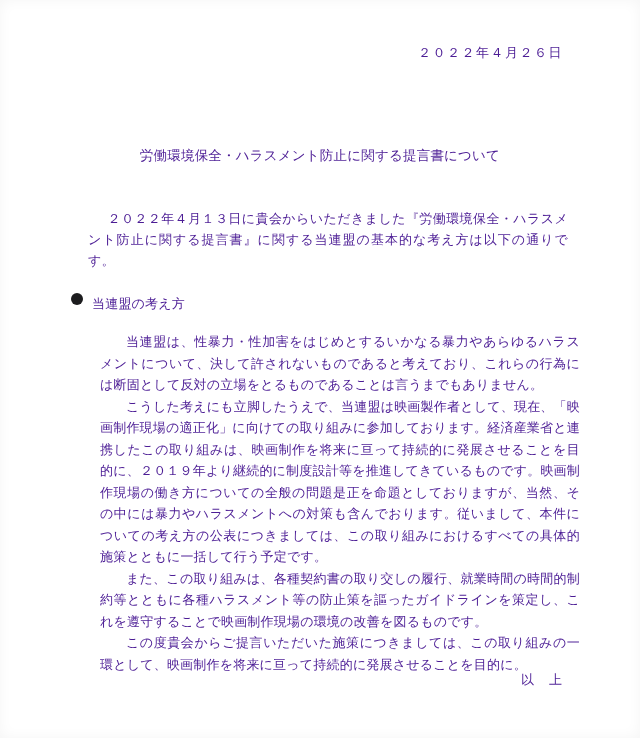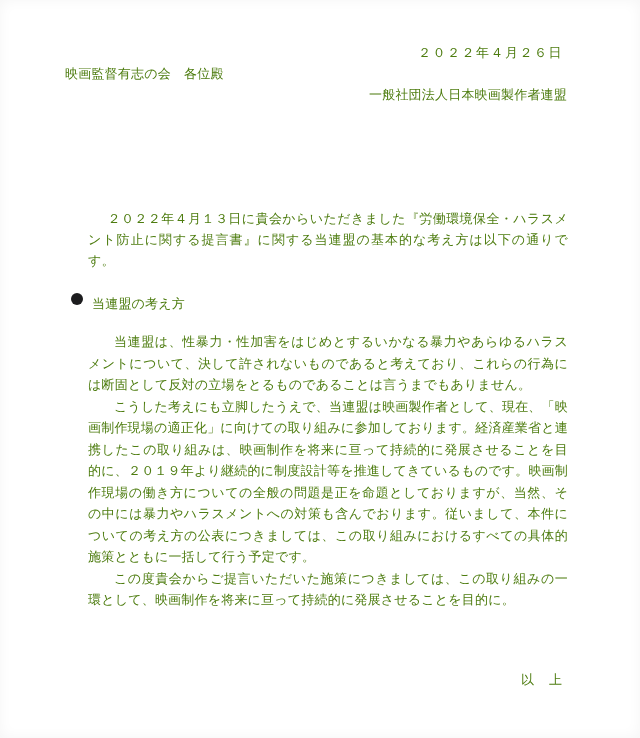--- a/index.html
+++ b/index.html
@@ -8,21 +8,21 @@
     background: #ffffff;
   }
   .page {
     position: relative;
     width: 640px;
     height: 738px;
     background: #ffffff;
     box-shadow: inset 0 0 14px rgba(0,0,0,0.045);
     overflow: hidden;
     font-family: Liberation Serif, serif;
-    color: #4d7c0f;
+    color: #4c1d95;
     font-size: 13px;
     line-height: 21.5px;
     letter-spacing: 0.2px;
   }
   .date-line {
     position: absolute;
     top: 42px;
     right: 77px;
     letter-spacing: 1.5px;
     white-space: nowrap;
@@ -76,21 +76,21 @@
     width: 12px;
     height: 12px;
     border-radius: 50%;
     background: #1c1c1e;
     margin-right: 9px;
     flex: 0 0 auto;
   }
   .body-block {
     position: absolute;
     top: 331px;
-    left: 88px;
+    left: 100px;
     width: 480px;
   }
   .body-block p {
     margin: 0;
     text-align: justify;
     text-justify: inter-ideograph;
     text-indent: 2em;
     line-height: 21.5px;
   }
   .closing-line {
@@ -101,34 +101,34 @@
     white-space: nowrap;
   }
 </style>
 </head>
 <body>
 
 <div class="page">
 
   <div class="date-line">２０２２年４月２６日</div>
 
-  <div class="recipient-line">映画監督有志の会　各位殿</div>
-
-  <div class="sender-org-line">一般社団法人日本映画製作者連盟</div>
 
 
+
+  <div class="doc-title">労働環境保全・ハラスメント防止に関する提言書について</div>
 
   <div class="intro-paragraph">２０２２年４月１３日に貴会からいただきました『労働環境保全・ハラスメント防止に関する提言書』に関する当連盟の基本的な考え方は以下の通りです。</div>
 
   <div class="section-heading-row">
     <span class="bullet-icon"></span>
     <span>当連盟の考え方</span>
   </div>
 
   <div class="body-block">
     <p>当連盟は、性暴力・性加害をはじめとするいかなる暴力やあらゆるハラスメントについて、決して許されないものであると考えており、これらの行為には断固として反対の立場をとるものであることは言うまでもありません。</p>
     <p>こうした考えにも立脚したうえで、当連盟は映画製作者として、現在、「映画制作現場の適正化」に向けての取り組みに参加しております。経済産業省と連携したこの取り組みは、映画制作を将来に亘って持続的に発展させることを目的に、２０１９年より継続的に制度設計等を推進してきているものです。映画制作現場の働き方についての全般の問題是正を命題としておりますが、当然、その中には暴力やハラスメントへの対策も含んでおります。従いまして、本件についての考え方の公表につきましては、この取り組みにおけるすべての具体的施策とともに一括して行う予定です。</p>
+    <p>また、この取り組みは、各種契約書の取り交しの履行、就業時間の時間的制約等とともに各種ハラスメント等の防止策を謳ったガイドラインを策定し、これを遵守することで映画制作現場の環境の改善を図るものです。</p>
     <p>この度貴会からご提言いただいた施策につきましては、この取り組みの一環として、映画制作を将来に亘って持続的に発展させることを目的に。</p>
   </div>
 
   <div class="closing-line">以　上</div>
 
 </div>
 
 </body></html>

